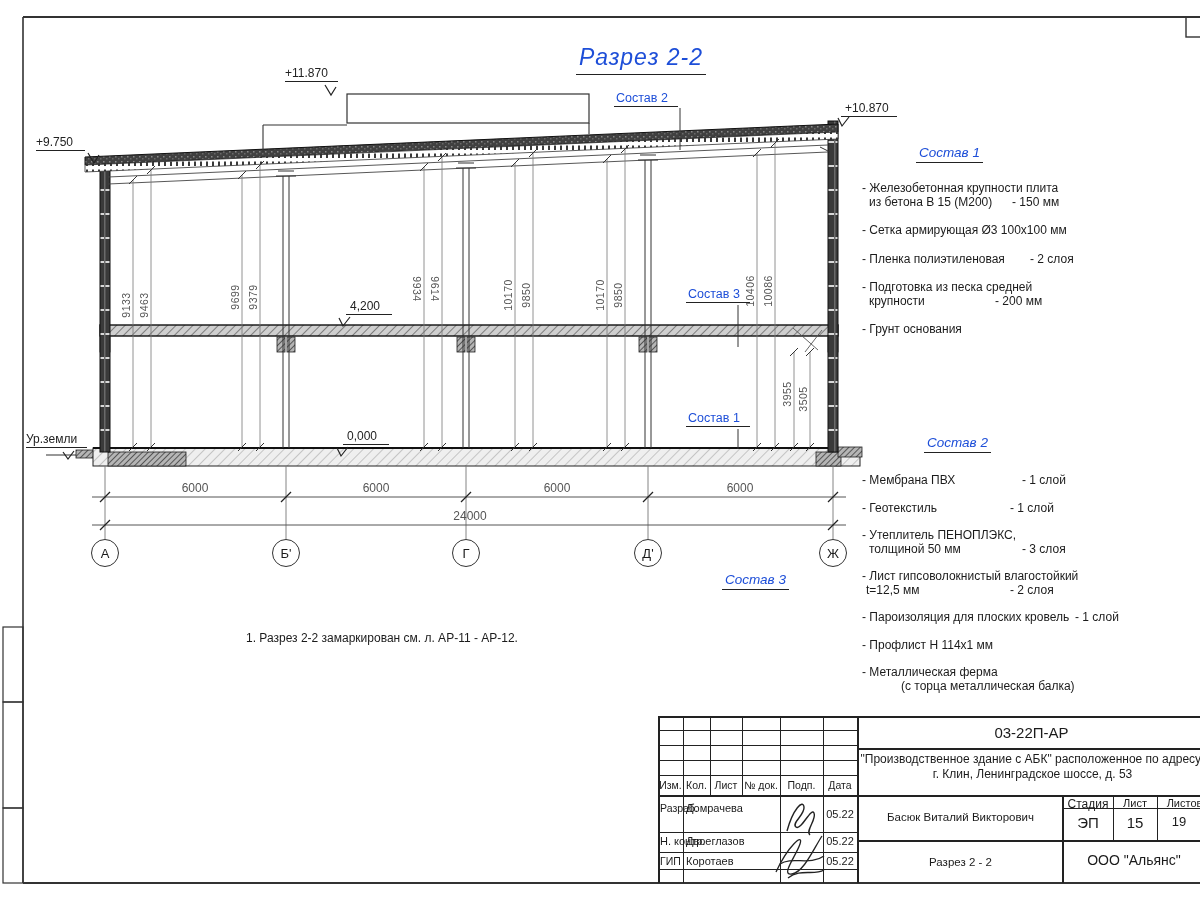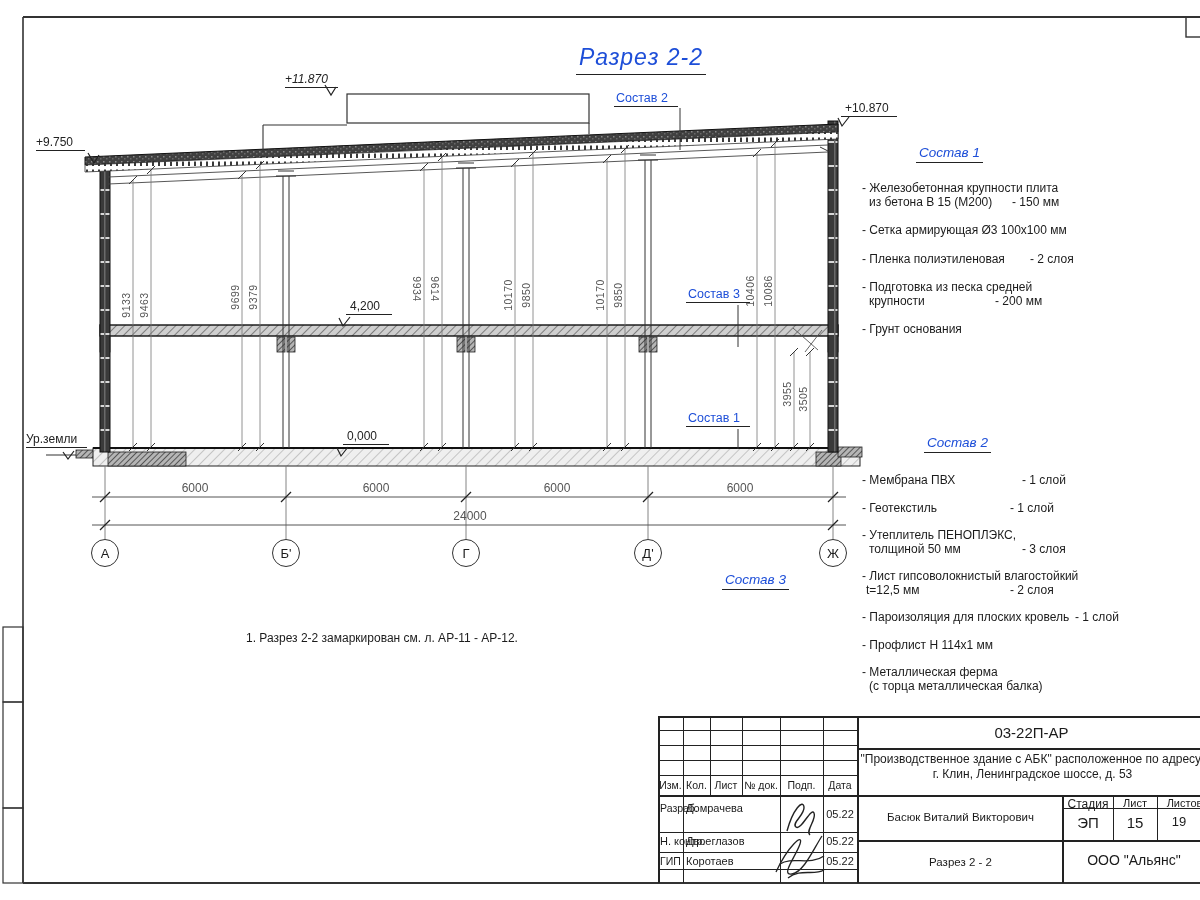--- a/index.html
+++ b/index.html
@@ -204,21 +204,21 @@
       <path d="M74,451 L68,459 L63,452"></path>
     </g>
 
     <line x1="680" y1="108" x2="680" y2="150" stroke="#333" stroke-width="1"></line>
     <line x1="738" y1="305" x2="738" y2="347" stroke="#333" stroke-width="1"></line>
     <line x1="738" y1="429" x2="738" y2="449" stroke="#333" stroke-width="1"></line>
   </svg>
 
   <div class="txt pagetitle" style="left:576px;top:44px;">Разрез 2-2</div>
 
-  <div class="txt elev ul" style="left:285px;top:72px;padding-right:10px;font-style:italic;">+11.870</div>
+  <div class="txt elev ul" style="left:285px;top:66px;padding-right:10px;">+11.870</div>
   <div class="txt elev ul" style="left:841px;top:101px;padding-left:4px;padding-right:8px;">+10.870</div>
   <div class="txt elev ul" style="left:36px;top:135px;padding-right:12px;">+9.750</div>
   <div class="txt elev ul" style="left:346px;top:299px;padding-left:4px;padding-right:12px;">4,200</div>
   <div class="txt elev ul" style="left:343px;top:429px;padding-left:4px;padding-right:12px;">0,000</div>
   <div class="txt elev ul" style="left:26px;top:432px;padding-right:10px;">Ур.земли</div>
 
   <div class="txt callout" style="left:614px;top:91px;">Состав 2</div>
   <div class="txt callout" style="left:686px;top:287px;">Состав 3</div>
   <div class="txt callout" style="left:686px;top:411px;">Состав 1</div>
 
@@ -284,21 +284,21 @@
     <div class="li li2">
       <span>- Лист гипсоволокнистый влагостойкий</span><br><span style="padding-left:4px;">t=12,5 мм</span>
       <span class="q" style="left:148px;top:13.5px;">- 2 слоя</span>
     </div>
     <div class="li li2">
       <span>- Пароизоляция для плоских кровель</span>
       <span class="q" style="left:213px;top:0;">- 1 слой</span>
     </div>
     <div class="li li2"><span>- Профлист Н 114х1 мм</span></div>
     <div class="li li2">
-      <span>- Металлическая ферма</span><br><span style="padding-left:7px;">(с торца металлическая балка)</span>
+      <span>- Металлическая ферма</span><br><span style="padding-left:7px;margin-left:32px;">(с торца металлическая балка)</span>
     </div>
   </div>
 
   <div class="txt heading" style="left:722px;top:572px;">Состав 3</div>
 
   <div class="note" style="left:246px;top:631px;">1. Разрез 2-2 замаркирован см. л. АР-11 - АР-12.</div>
 
   <div>
 
     <div class="tbl" style="left:658px;top:716px;width:547px;height:2px;"></div>

